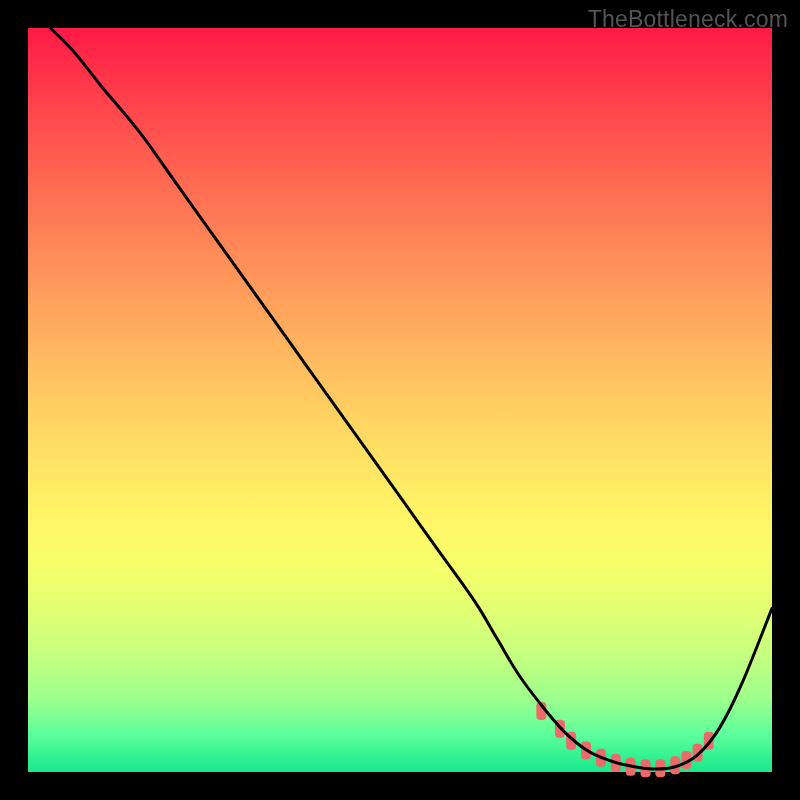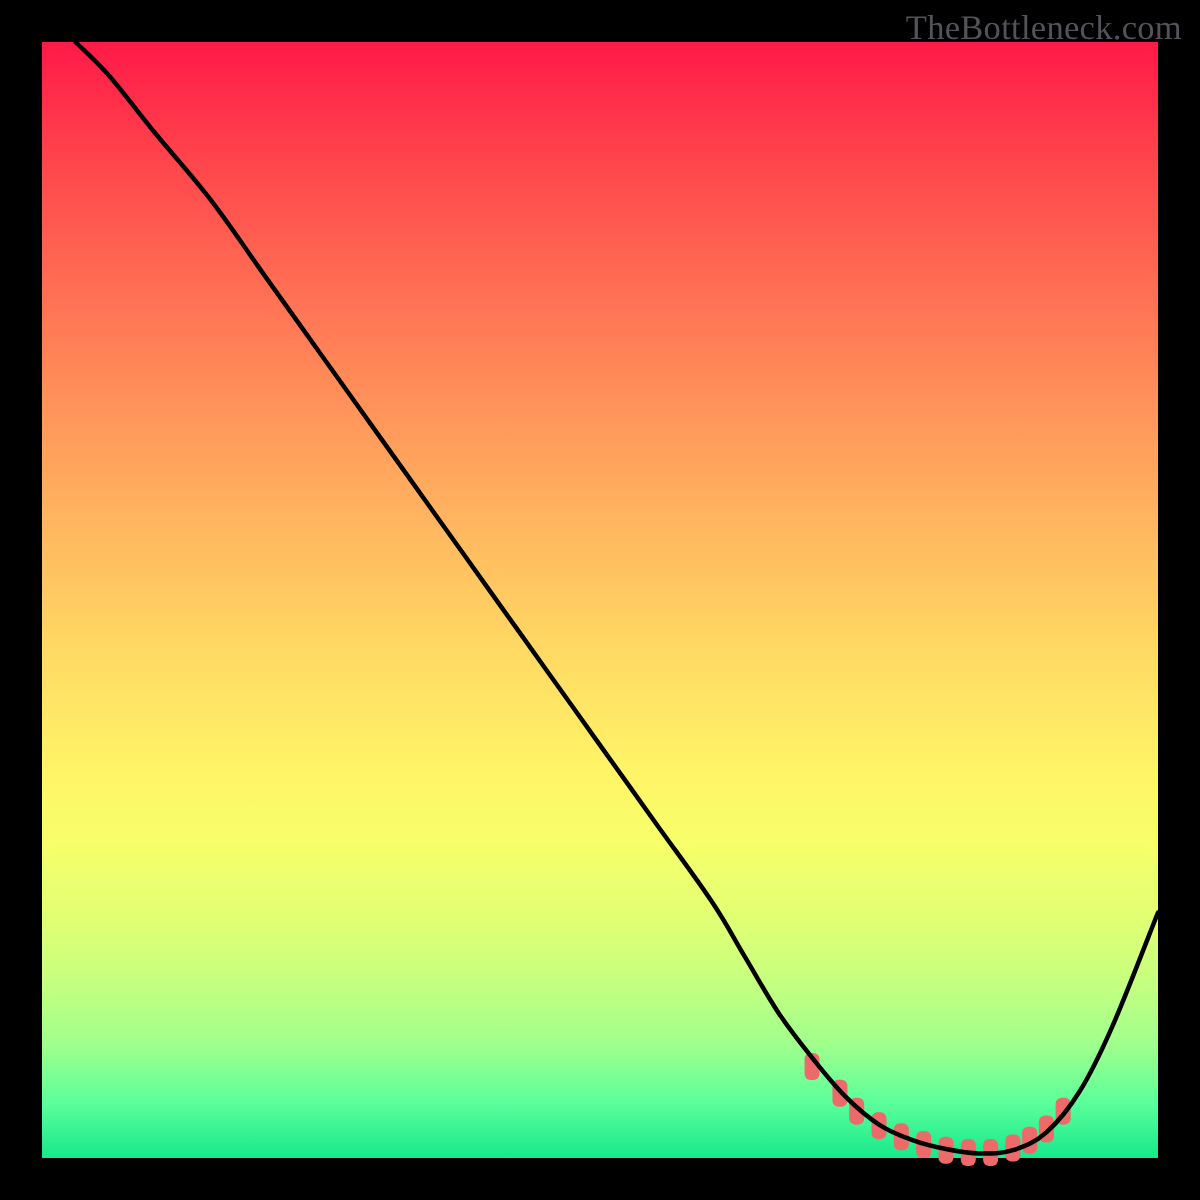--- a/index.html
+++ b/index.html
@@ -38,21 +38,21 @@
       #c7ff7f 84%,
       #9eff8d 90%,
       #5cff9b 95%,
       #17e88b 100%
     );
   }
   .watermark {
     position: absolute;
     top: 6px;
     right: 12px;
-    font-family: Liberation Serif, serif;
+    font-family: Liberation Sans, sans-serif;
     font-size: 23px;
     color: #53535a;
     font-weight: 500;
     letter-spacing: 0.2px;
   }
   svg.curve {
     position: absolute;
     left: 0;
     top: 0;
     width: 744px;

